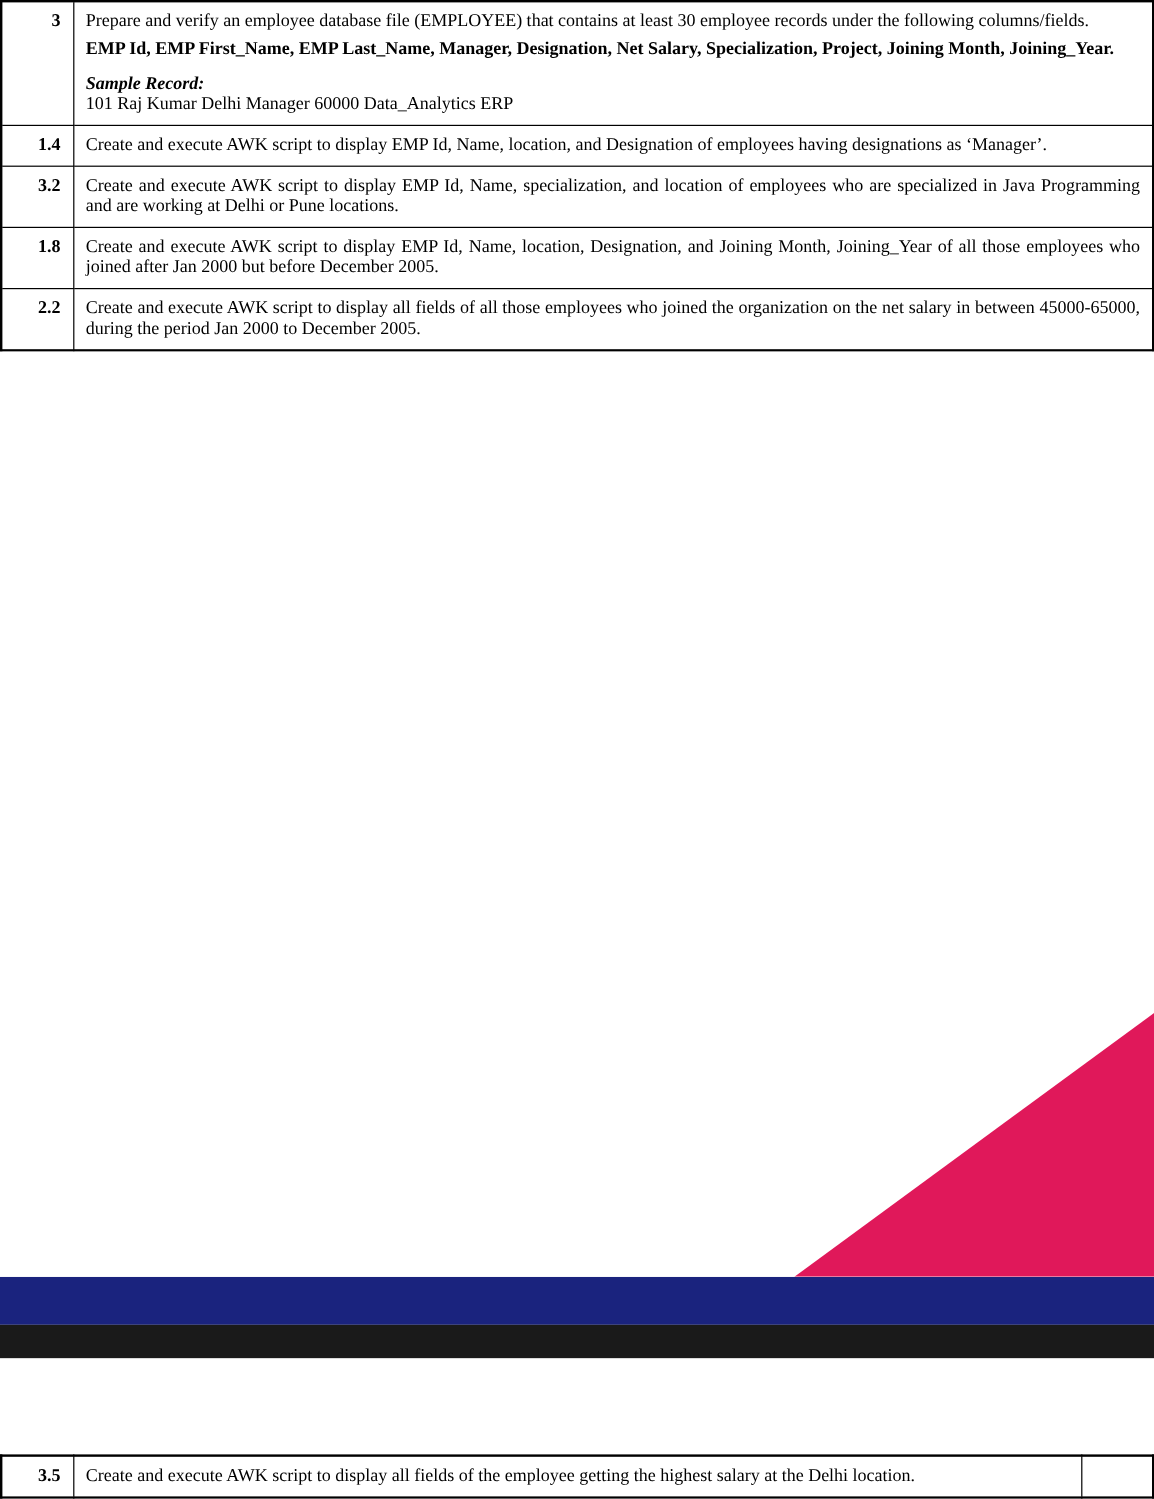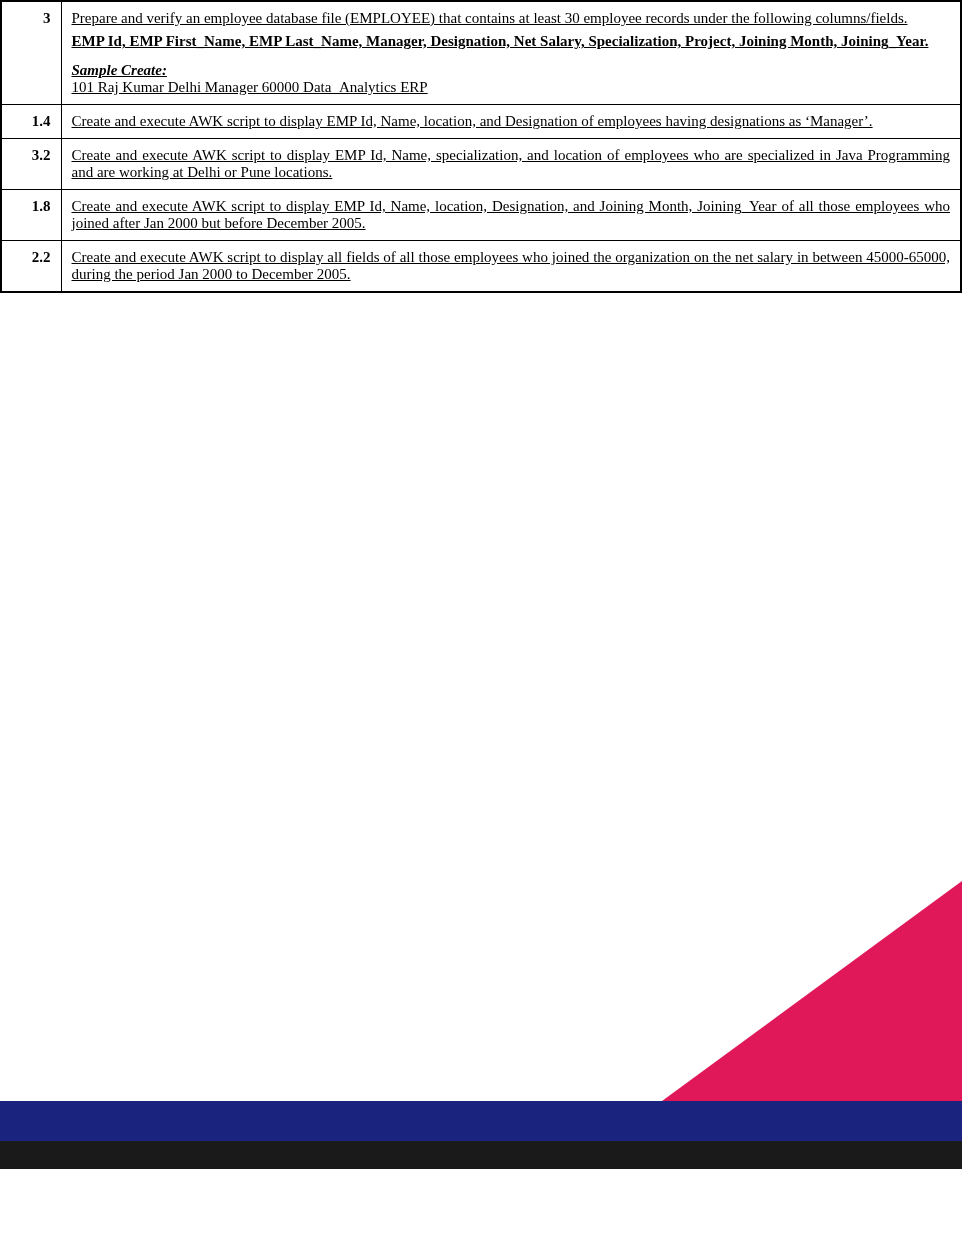--- a/index.html
+++ b/index.html
@@ -39,21 +39,20 @@
     .row-num {
       width: 60px;
       text-align: right;
       font-weight: bold;
       white-space: nowrap;
       vertical-align: top;
     }
 
     .row-content {
       text-align: justify;
-      text-decoration: underline;
     }
 
     .bold-fields {
       font-weight: bold;
     }
 
     .italic-sample {
       font-style: italic;
       font-weight: bold;
     }
@@ -123,21 +122,21 @@
 <div class="page-wrapper">
 
   <table class="table-section">
 
     <tbody>
         <tr>
       <td class="row-num">3</td>
       <td class="row-content">
         <p>Prepare and verify an employee database file (EMPLOYEE) that contains at least 30 employee records under the following columns/fields.</p>
         <p class="bold-fields" style="margin-top:6px;">EMP  Id,  EMP  First_Name,  EMP  Last_Name,  Manager, Designation,  Net Salary,  Specialization,  Project,  Joining Month, Joining_Year.</p>
-        <p style="margin-top:12px;"><span class="italic-sample">Sample Create:</span></p>
+        <p style="margin-top:12px;"><span class="italic-sample">Sample Record:</span></p>
         <p>101 Raj Kumar Delhi Manager 60000 Data_Analytics ERP</p>
       </td>
     </tr>
 
     <tr>
       <td class="row-num">1.4</td>
       <td class="row-content">Create and execute AWK script to display EMP Id, Name, location, and Designation of employees having designations as ‘Manager’.</td>
     </tr>
 
     <tr>
@@ -159,14 +158,23 @@
 
   <div class="bottom-section">
     <div class="triangle-area">
       <div class="triangle-shape"></div>
     </div>
     <div class="blue-bar"></div>
     <div class="black-bar"></div>
     <div class="white-gap"></div>
   </div>
 
+  <table class="bottom-table-section">
+    <tbody>
+        <tr>
+      <td class="row-num">3.5</td>
+      <td class="row-content">Create and execute AWK script to display all fields of the employee getting the highest salary at the Delhi location.</td>
+      <td style="width:60px; border:1px solid #000;"></td>
+    </tr>
+  </tbody>
+    </table>
 
 </div>
 
 </body></html>

